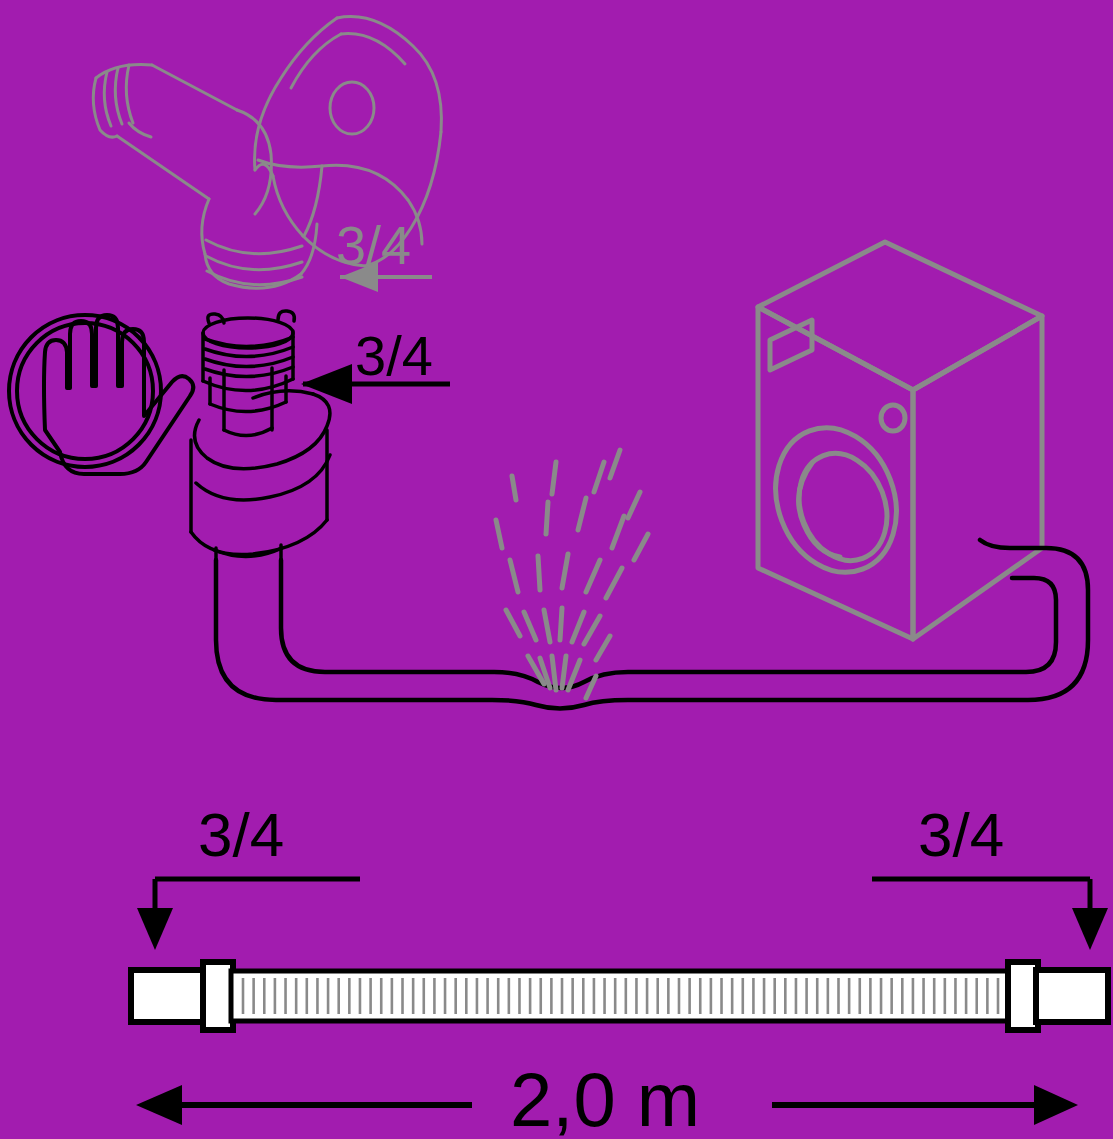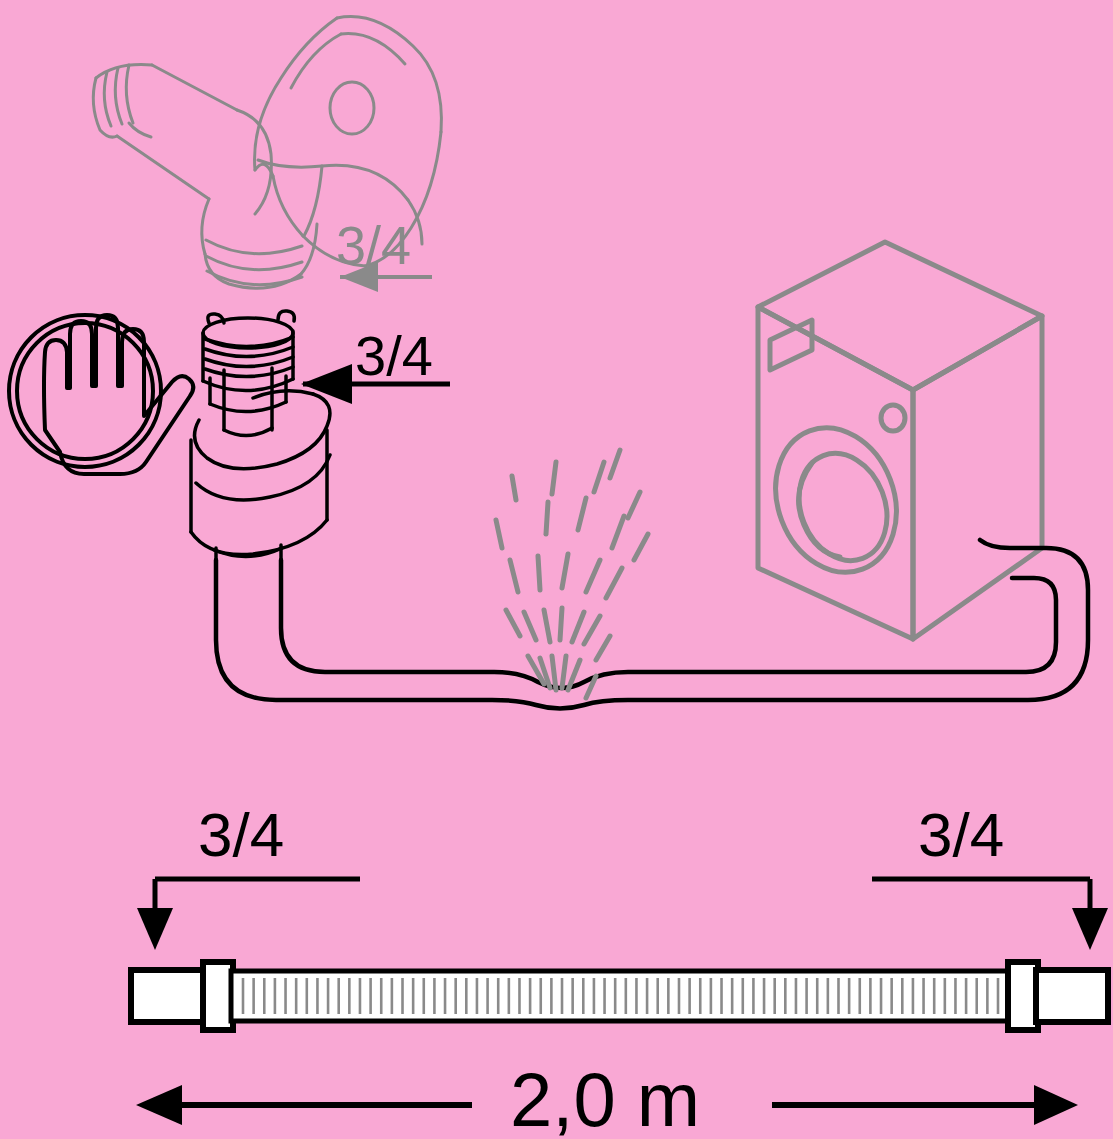--- a/index.html
+++ b/index.html
@@ -8,21 +8,21 @@
     padding: 0;
     background: #ffffff;
   }
   body {
     font-family: "Liberation Sans", sans-serif;
   }
   #diagram-root {
     position: relative;
     width: 1113px;
     height: 1139px;
-    background: #f9a8d4;
+    background: #a21caf;
     overflow: hidden;
   }
   #diagram-svg {
     position: absolute;
     left: 0;
     top: 0;
     width: 1113px;
     height: 1139px;
     display: block;
   }

